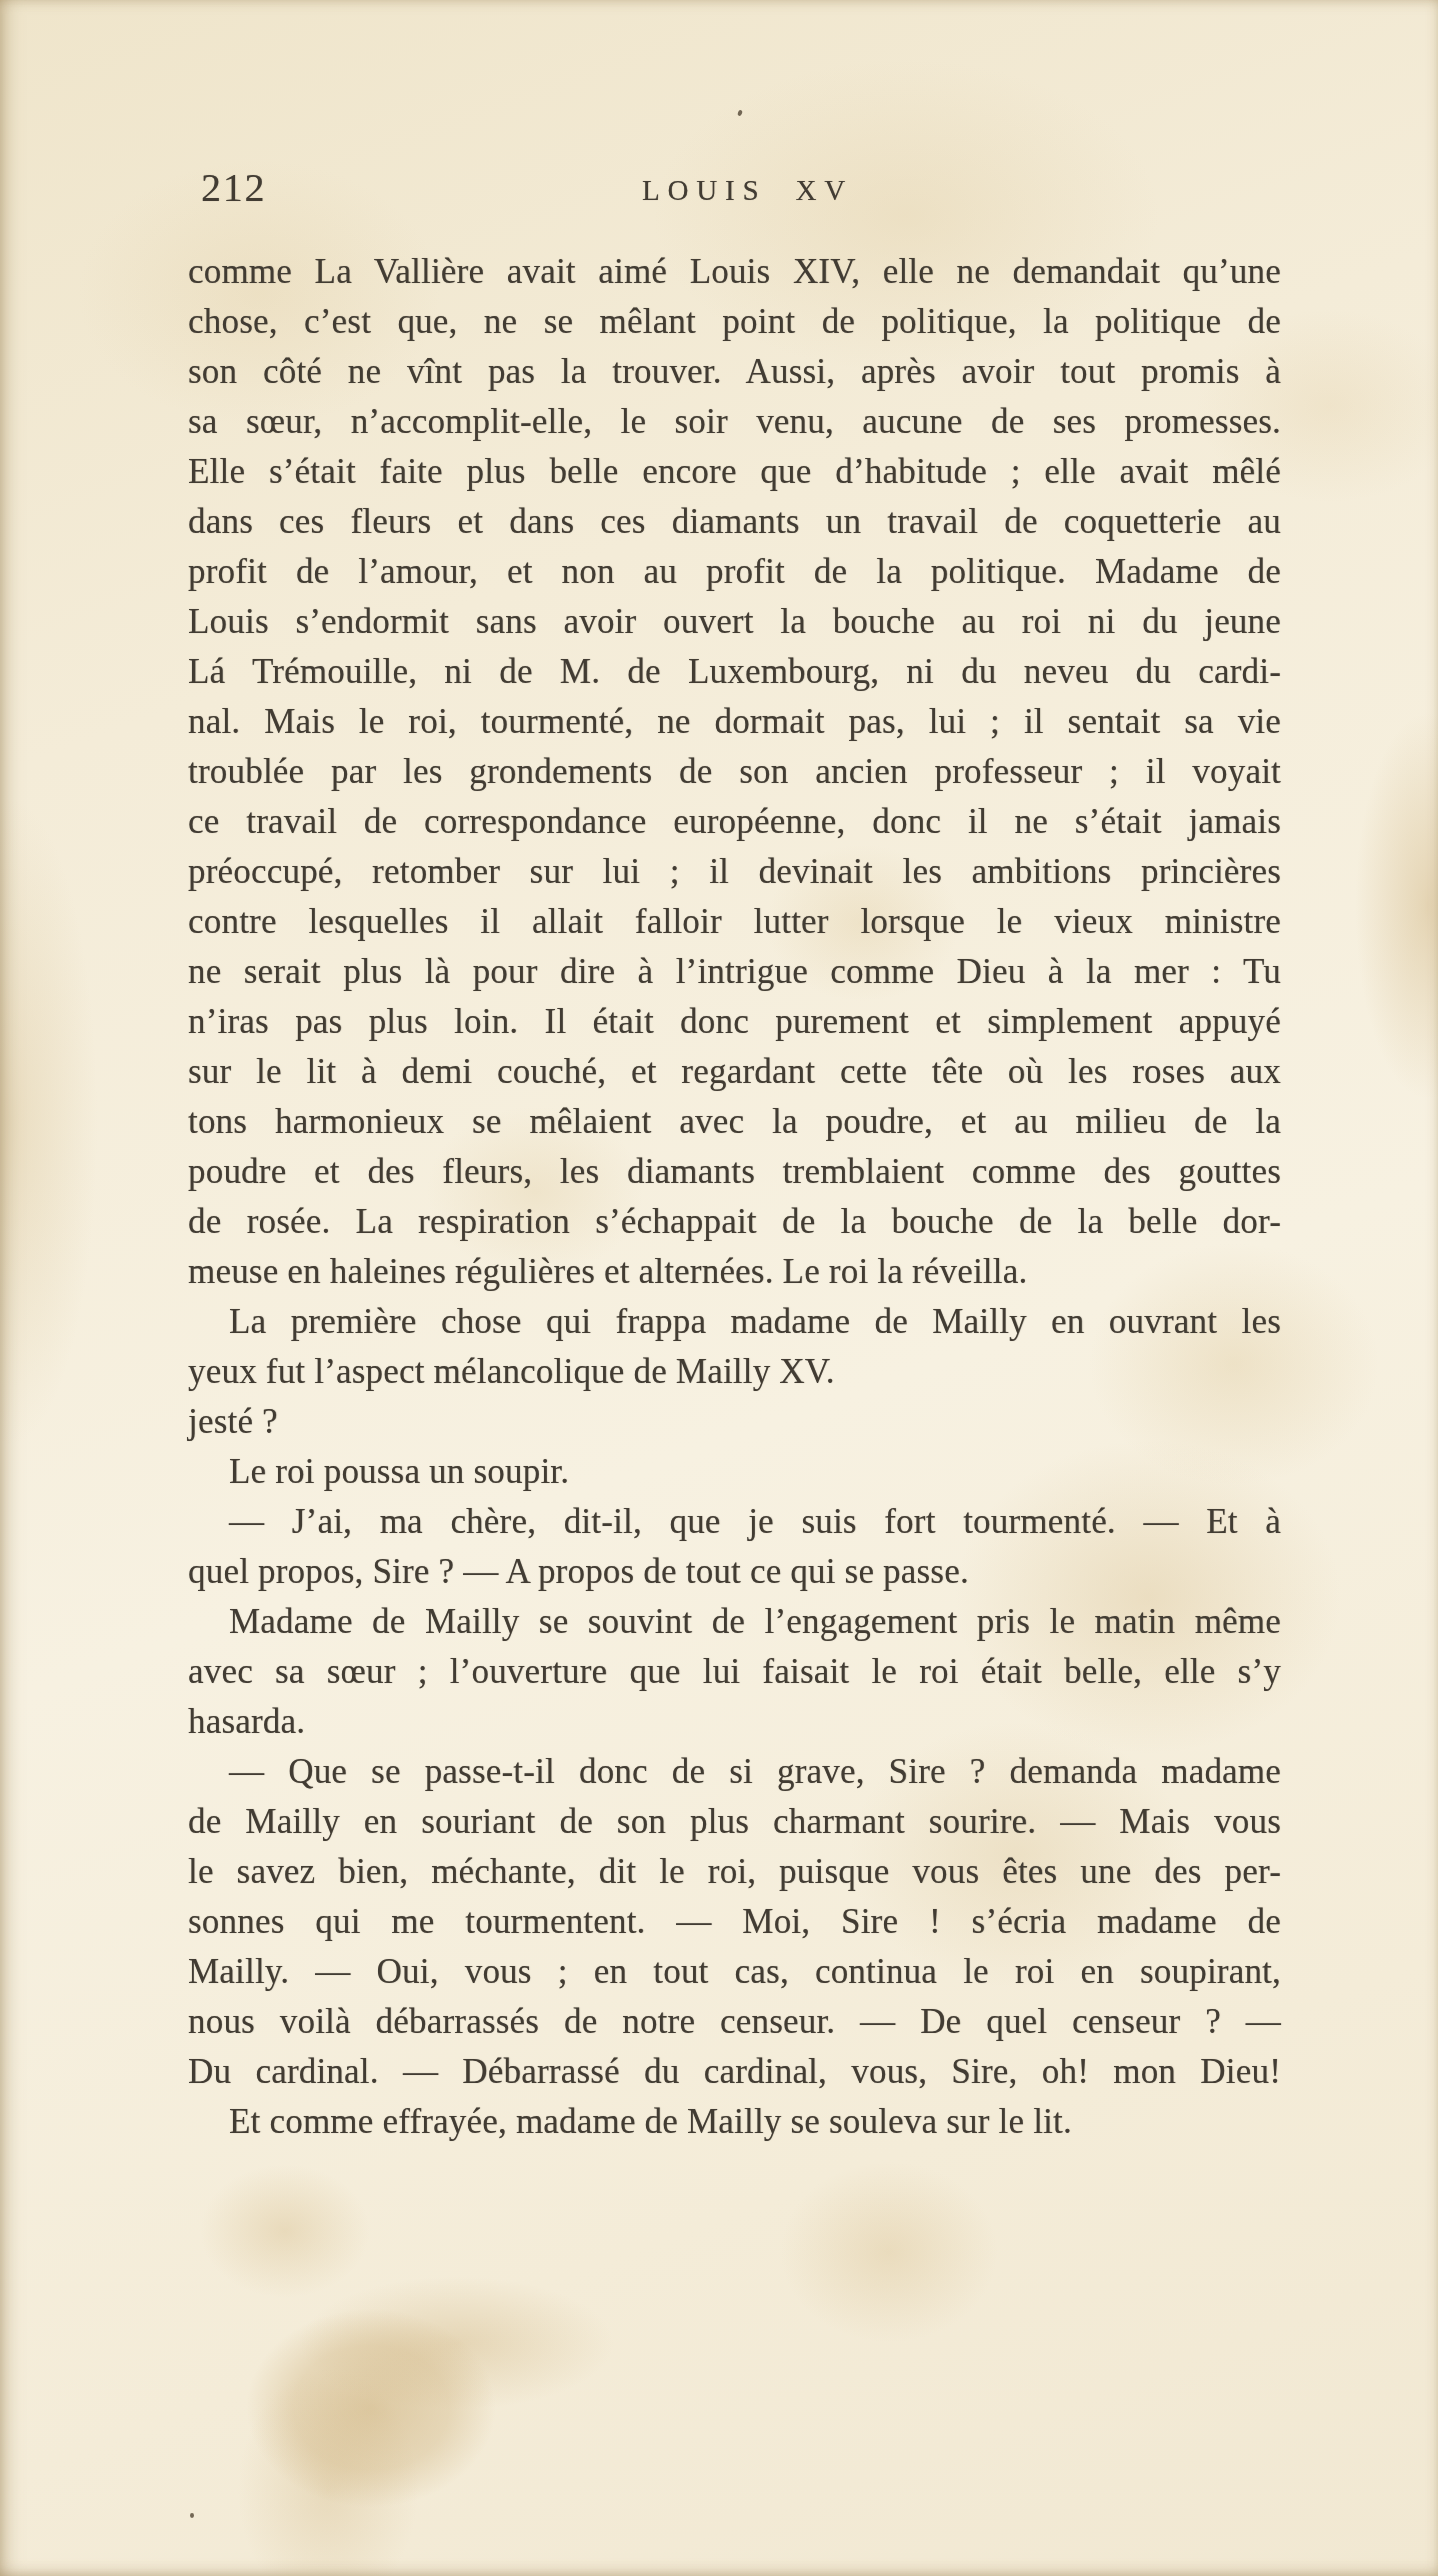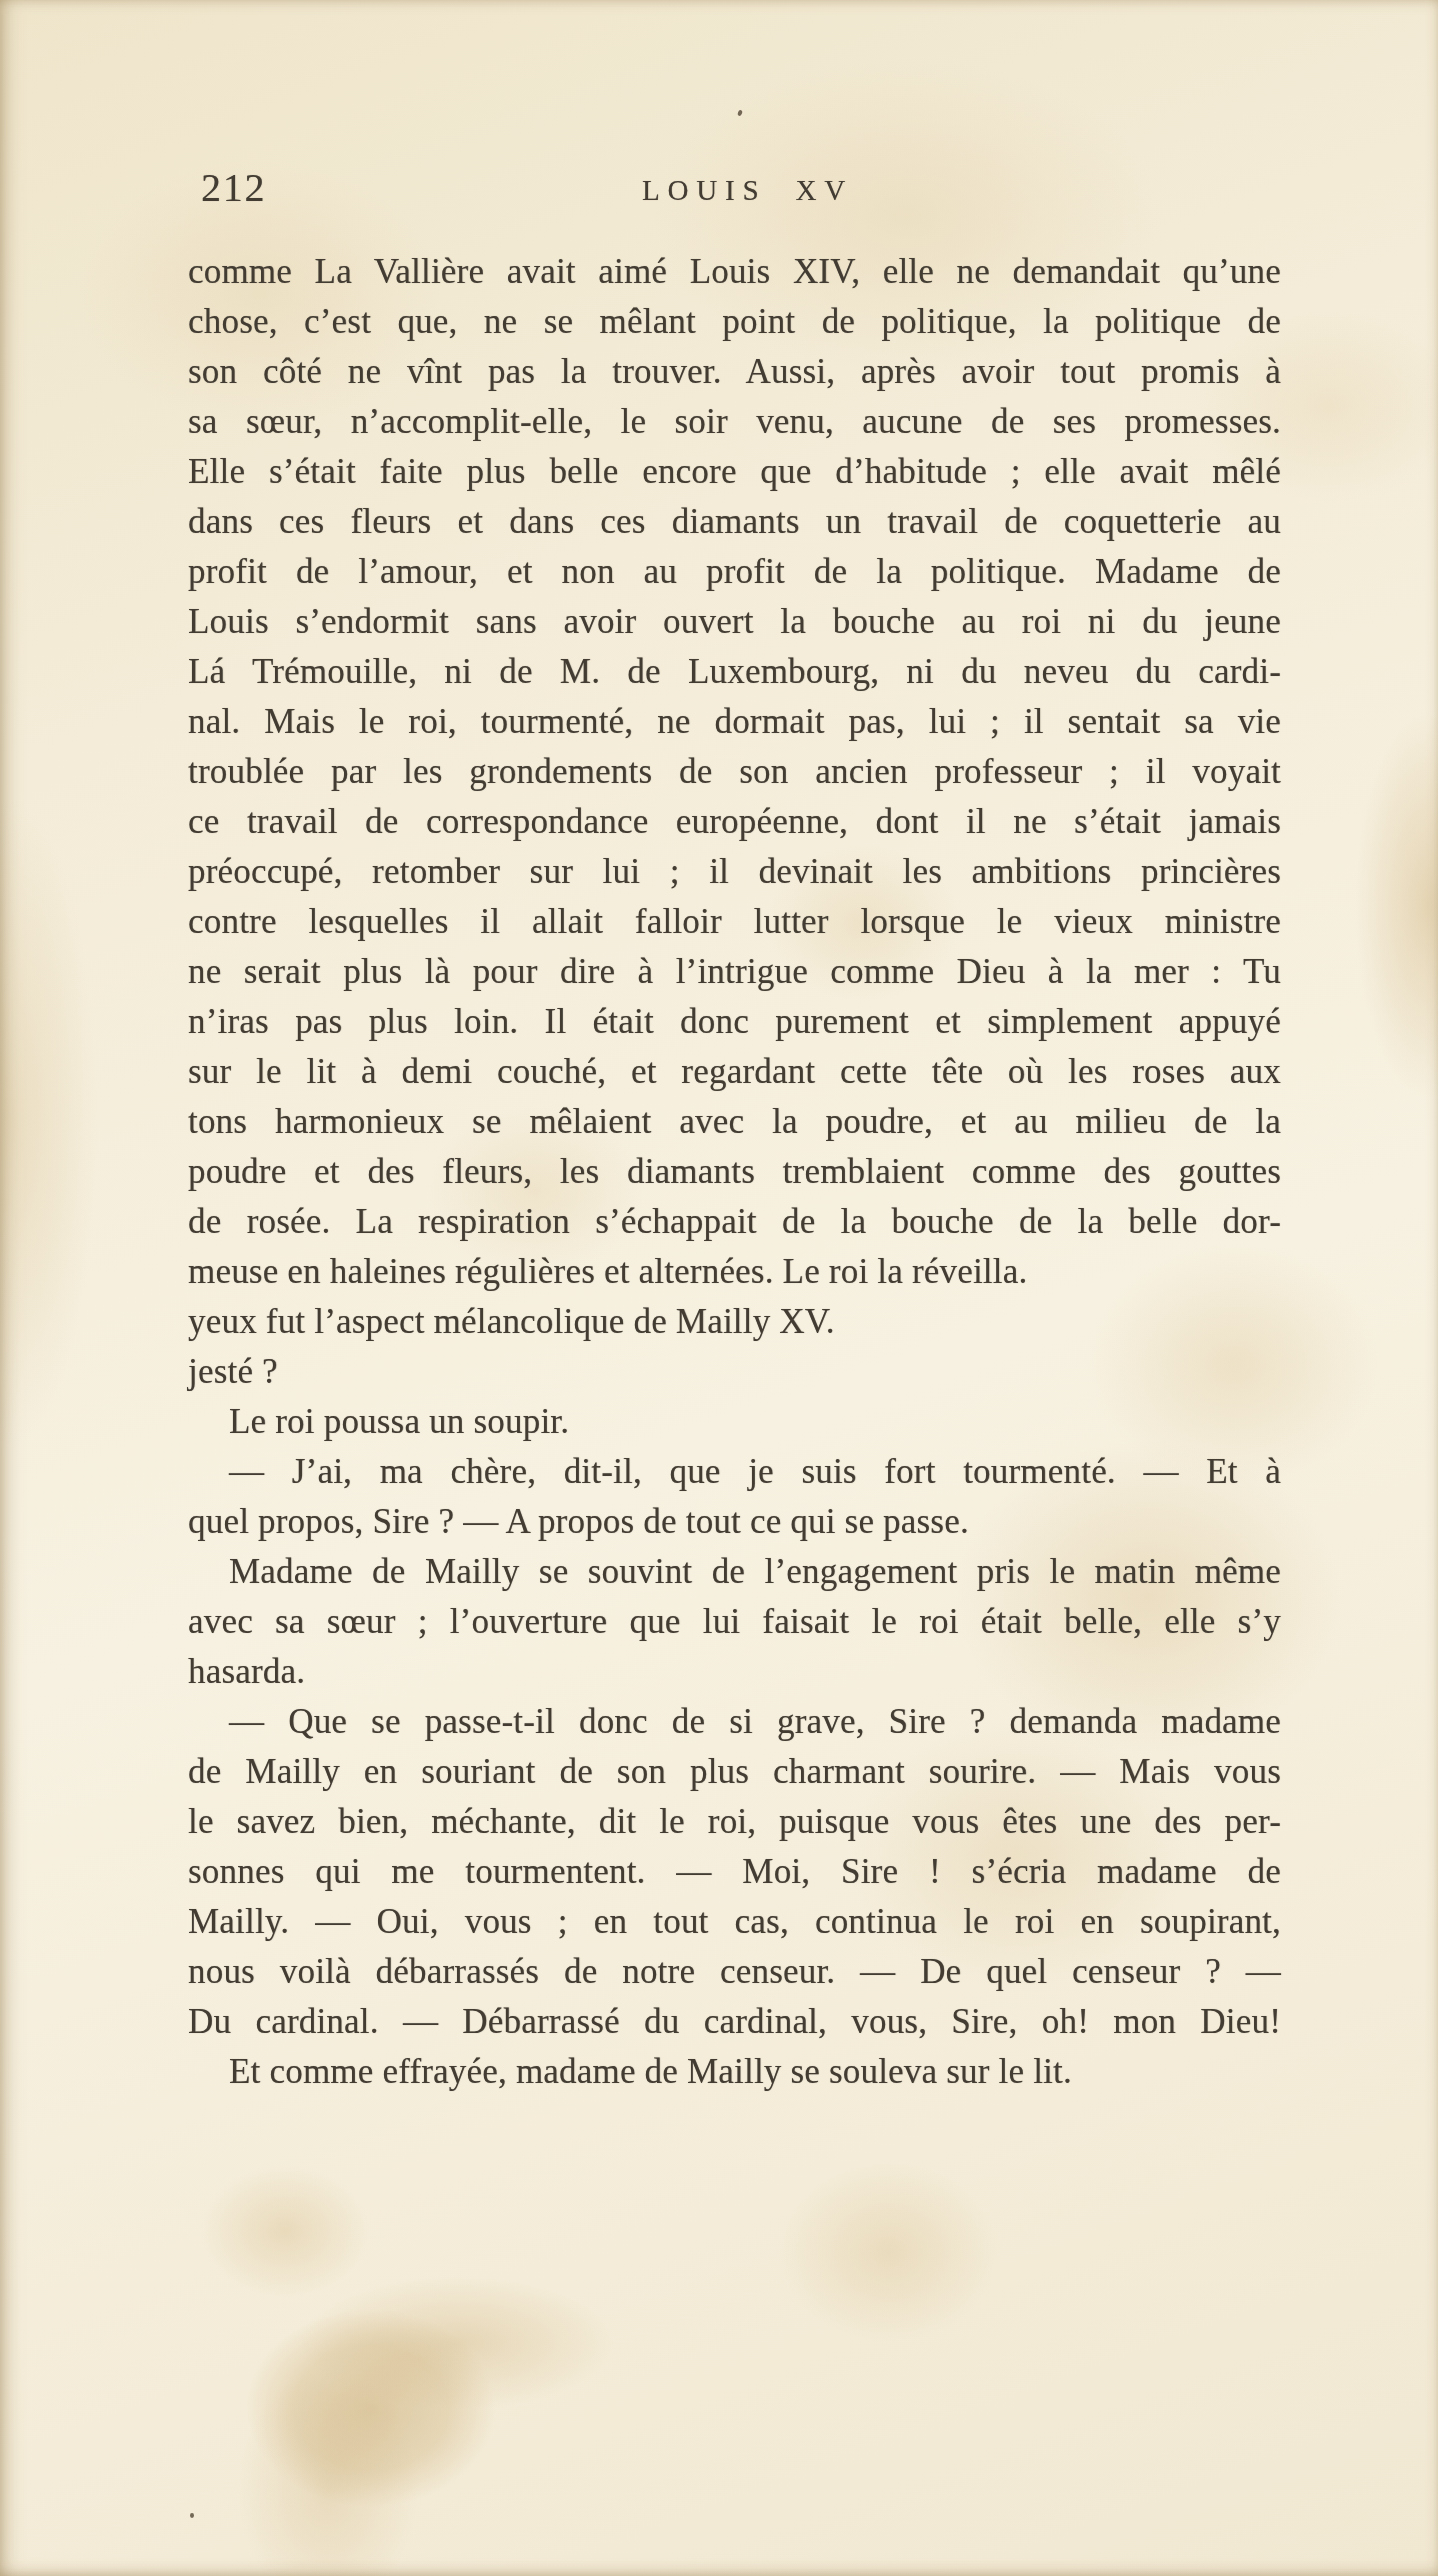--- a/index.html
+++ b/index.html
@@ -110,31 +110,32 @@
     <div class="ln">chose, c’est que, ne se mêlant point de politique, la politique de</div>
     <div class="ln">son côté ne vînt pas la trouver. Aussi, après avoir tout promis à</div>
     <div class="ln">sa sœur, n’accomplit-elle, le soir venu, aucune de ses promesses.</div>
     <div class="ln">Elle s’était faite plus belle encore que d’habitude ; elle avait mêlé</div>
     <div class="ln">dans ces fleurs et dans ces diamants un travail de coquetterie au</div>
     <div class="ln">profit de l’amour, et non au profit de la politique. Madame de</div>
     <div class="ln">Louis s’endormit sans avoir ouvert la bouche au roi ni du jeune</div>
     <div class="ln">Lá Trémouille, ni de M. de Luxembourg, ni du neveu du cardi-</div>
     <div class="ln">nal. Mais le roi, tourmenté, ne dormait pas, lui ; il sentait sa vie</div>
     <div class="ln">troublée par les grondements de son ancien professeur ; il voyait</div>
-    <div class="ln">ce travail de correspondance européenne, dont il ne s’était jamais</div>
+    <div class="ln">ce travail de correspondance européenne, donc il ne s’était jamais</div>
     <div class="ln">préoccupé, retomber sur lui ; il devinait les ambitions princières</div>
     <div class="ln">contre lesquelles il allait falloir lutter lorsque le vieux ministre</div>
     <div class="ln">ne serait plus là pour dire à l’intrigue comme Dieu à la mer : Tu</div>
     <div class="ln">n’iras pas plus loin. Il était donc purement et simplement appuyé</div>
     <div class="ln">sur le lit à demi couché, et regardant cette tête où les roses aux</div>
     <div class="ln">tons harmonieux se mêlaient avec la poudre, et au milieu de la</div>
     <div class="ln">poudre et des fleurs, les diamants tremblaient comme des gouttes</div>
     <div class="ln">de rosée. La respiration s’échappait de la bouche de la belle dor-</div>
     <div class="ln ln-last">meuse en haleines régulières et alternées. Le roi la réveilla.</div>
 
+    <div class="ln ind">La première chose qui frappa madame de Mailly en ouvrant les</div>
     <div class="ln ln-last">yeux fut l’aspect mélancolique de Mailly XV.</div>
 
     <div class="ln ln-last">jesté ?</div>
 
     <div class="ln ln-last ind">Le roi poussa un soupir.</div>
 
     <div class="ln ind">— J’ai, ma chère, dit-il, que je suis fort tourmenté. — Et à</div>
     <div class="ln ln-last">quel propos, Sire ? — A propos de tout ce qui se passe.</div>
 
     <div class="ln ind">Madame de Mailly se souvint de l’engagement pris le matin même</div>

